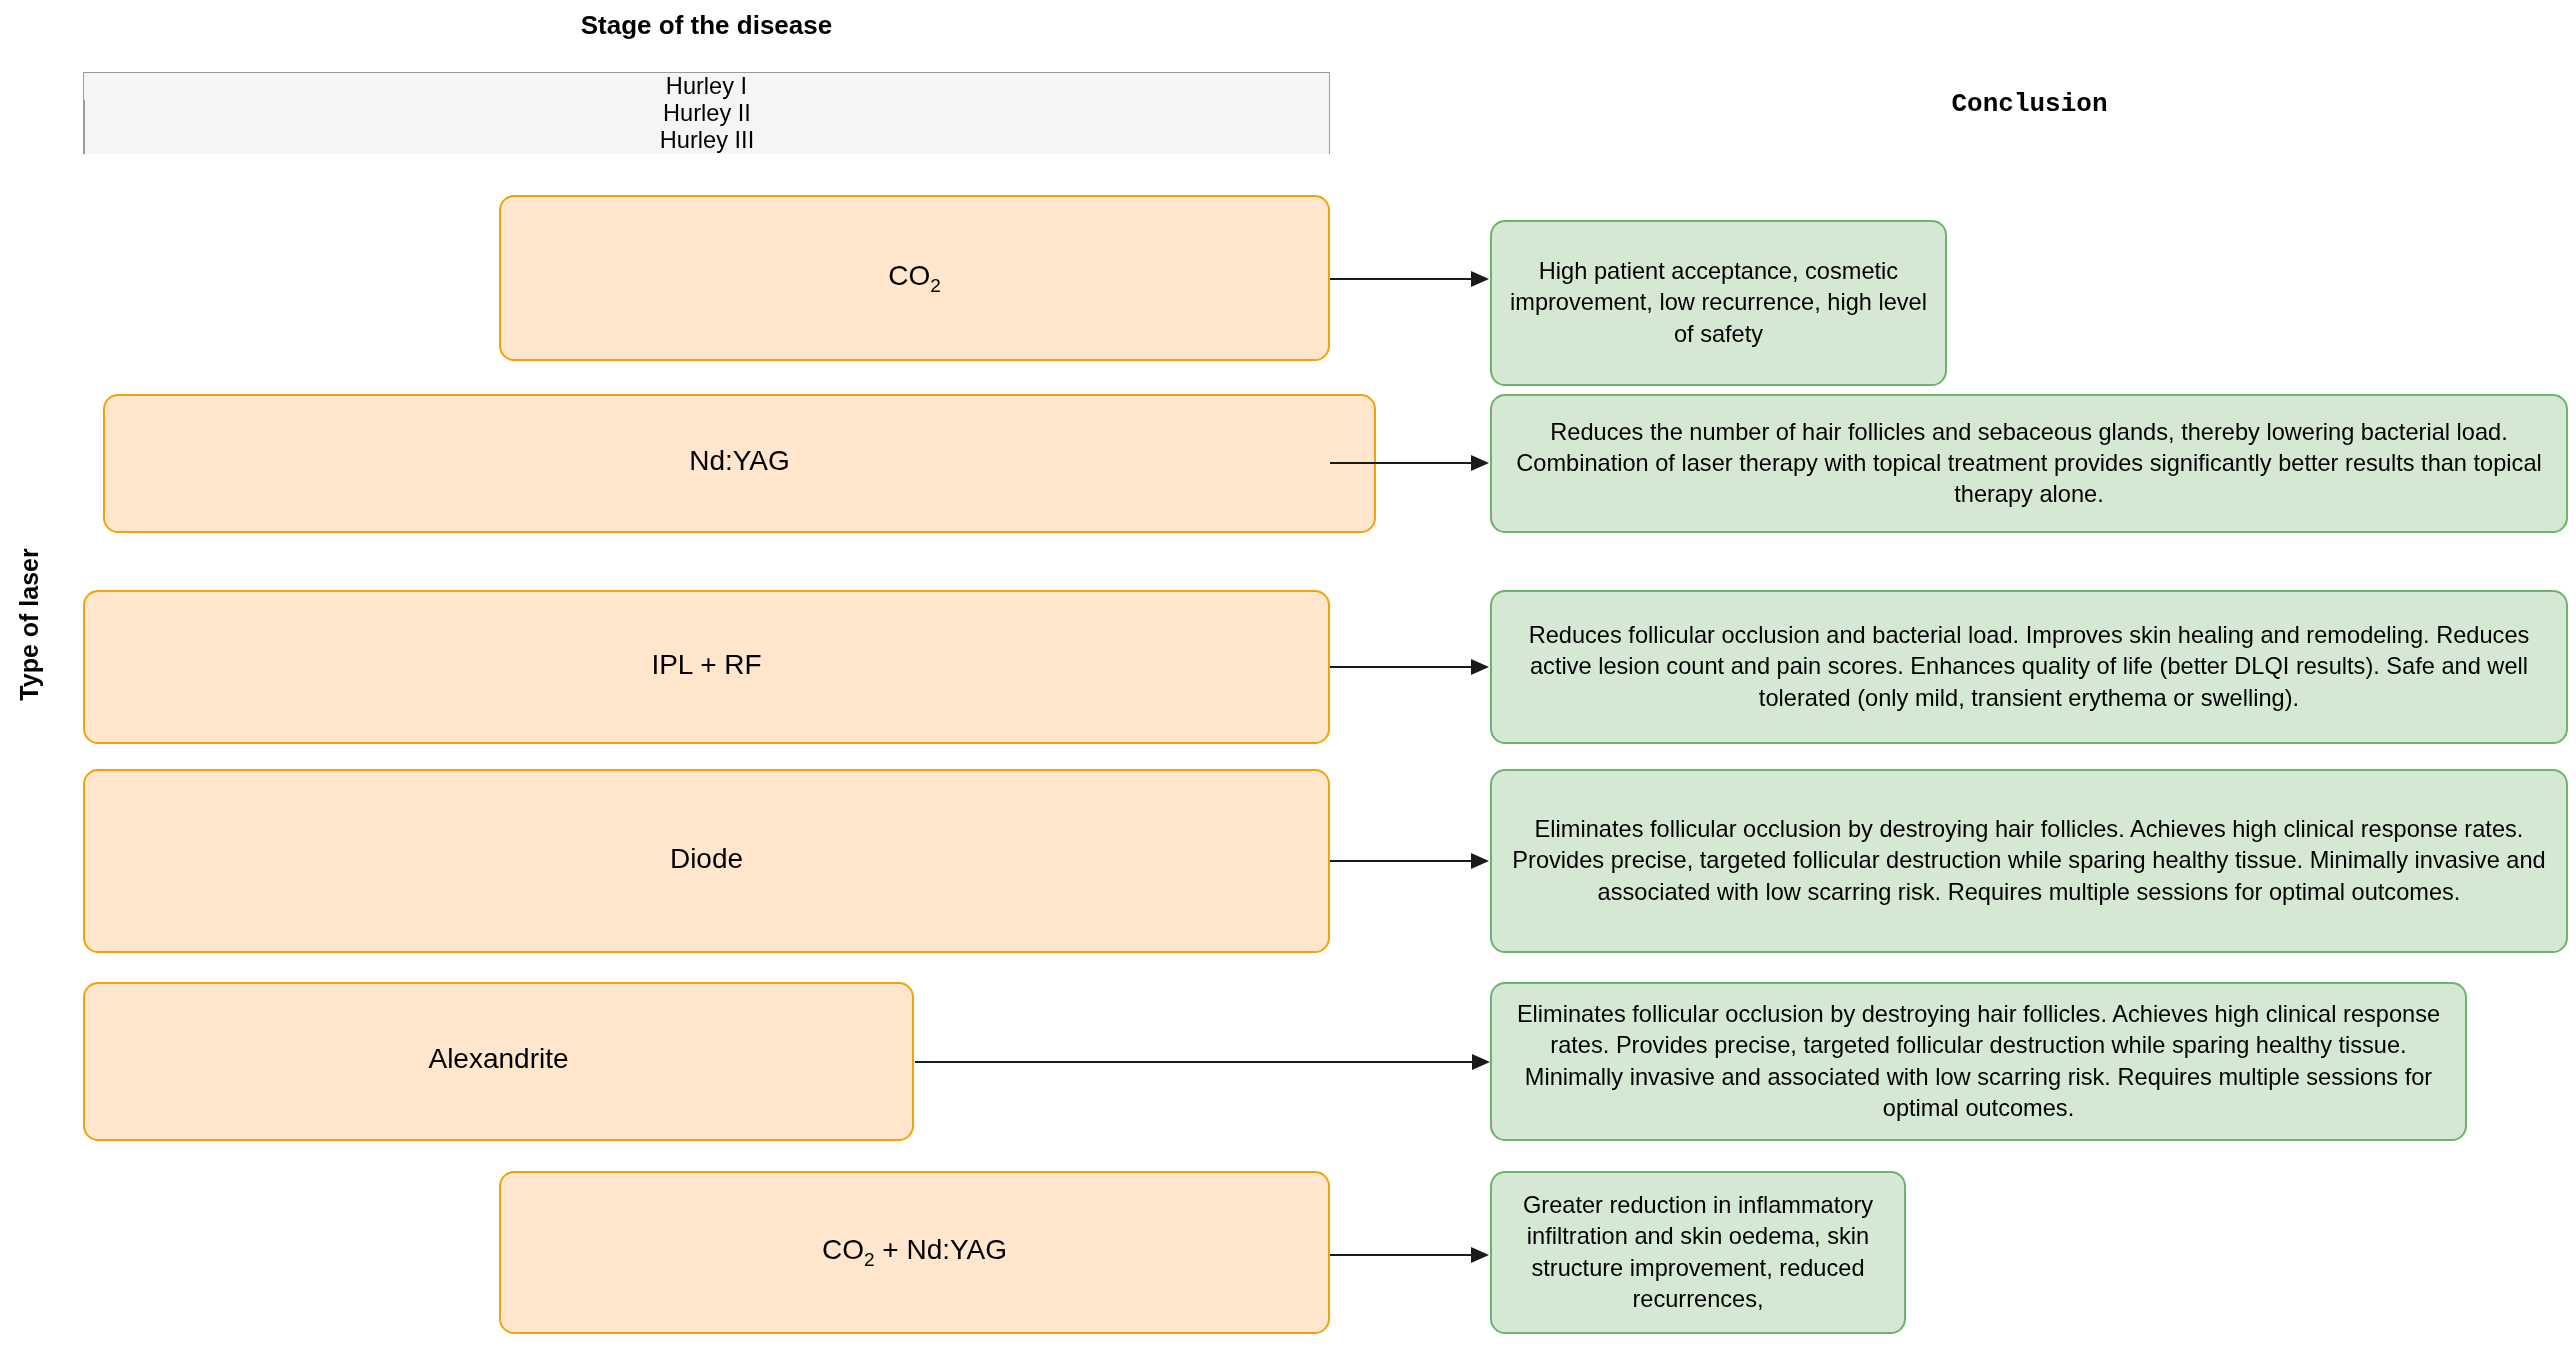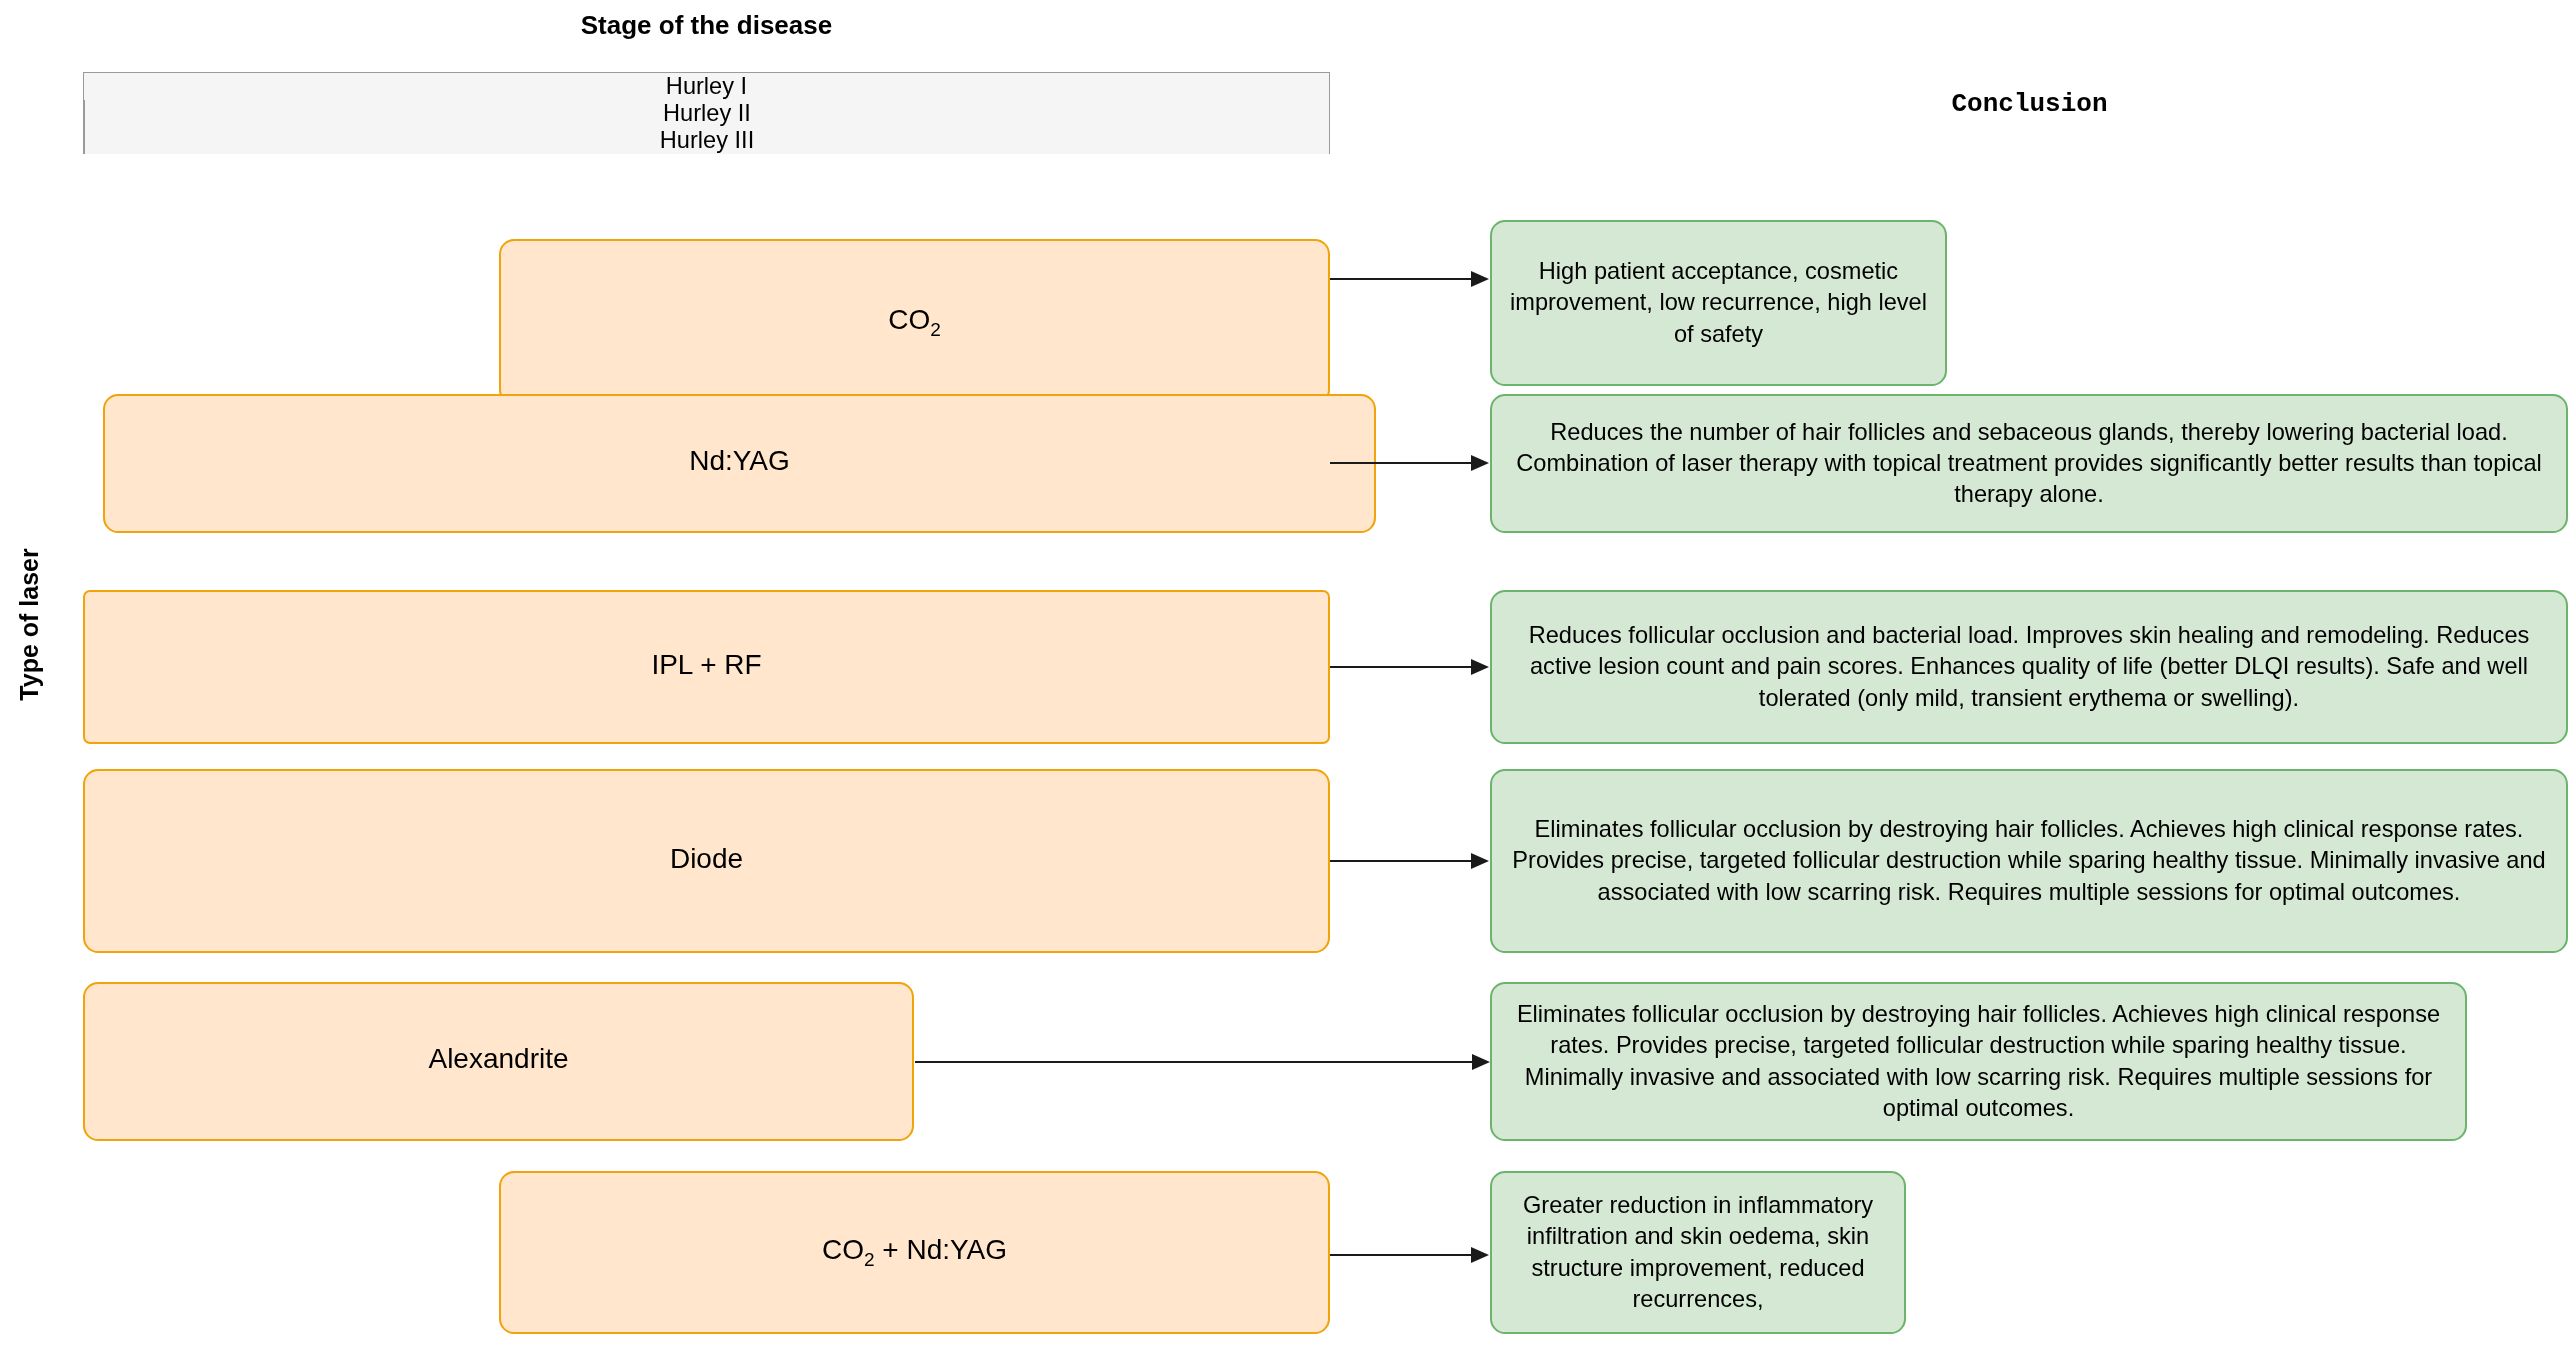--- a/index.html
+++ b/index.html
@@ -130,21 +130,21 @@
   <div class="col-title" id="conclusion-title">Conclusion</div>
 
   <div id="axis-label">Type of laser</div>
 
   <div id="stage-table">
     <div class="stage-cell">Hurley I</div>
     <div class="stage-cell">Hurley II</div>
     <div class="stage-cell">Hurley III</div>
   </div>
 
-  <div class="node laser-box" style="left:499px; top:195px; width:831px; height:166px;margin-top:44px;">
+  <div class="node laser-box" style="left:499px; top:195px; width:831px; height:166px;">
     <span><span>CO</span><sub>2</sub><span></span></span>
   </div>
   <div class="arrow" style="left:1330px; top:277px; width:159px;">
     <div class="shaft" style="width:142px;"></div>
     <div class="head" style="left:141px;"></div>
   </div>
   <div class="node concl-box" style="left:1490px; top:195px; width:457px; height:166px;margin-top:25px;">
     <span>High patient acceptance, cosmetic improvement, low recurrence, high level of safety</span>
   </div>
 
@@ -152,21 +152,21 @@
     <span><span>Nd:YAG</span><sub></sub><span></span></span>
   </div>
   <div class="arrow" style="left:1330px; top:461px; width:159px;">
     <div class="shaft" style="width:142px;"></div>
     <div class="head" style="left:141px;"></div>
   </div>
   <div class="node concl-box" style="left:1490px; top:394px; width:1078px; height:139px;">
     <span>Reduces the number of hair follicles and sebaceous glands, thereby lowering bacterial load. Combination of laser therapy with topical treatment provides significantly better results than topical therapy alone.</span>
   </div>
 
-  <div class="node laser-box" style="left:83px; top:590px; width:1247px; height:154px;border-radius:7px;">
+  <div class="node laser-box" style="left:83px; top:590px; width:1247px; height:154px;">
     <span><span>IPL + RF</span><sub></sub><span></span></span>
   </div>
   <div class="arrow" style="left:1330px; top:665px; width:159px;">
     <div class="shaft" style="width:142px;"></div>
     <div class="head" style="left:141px;"></div>
   </div>
   <div class="node concl-box" style="left:1490px; top:590px; width:1078px; height:154px;">
     <span>Reduces follicular occlusion and bacterial load. Improves skin healing and remodeling. Reduces active lesion count and pain scores. Enhances quality of life (better DLQI results). Safe and well tolerated (only mild, transient erythema or swelling).</span>
   </div>
 

